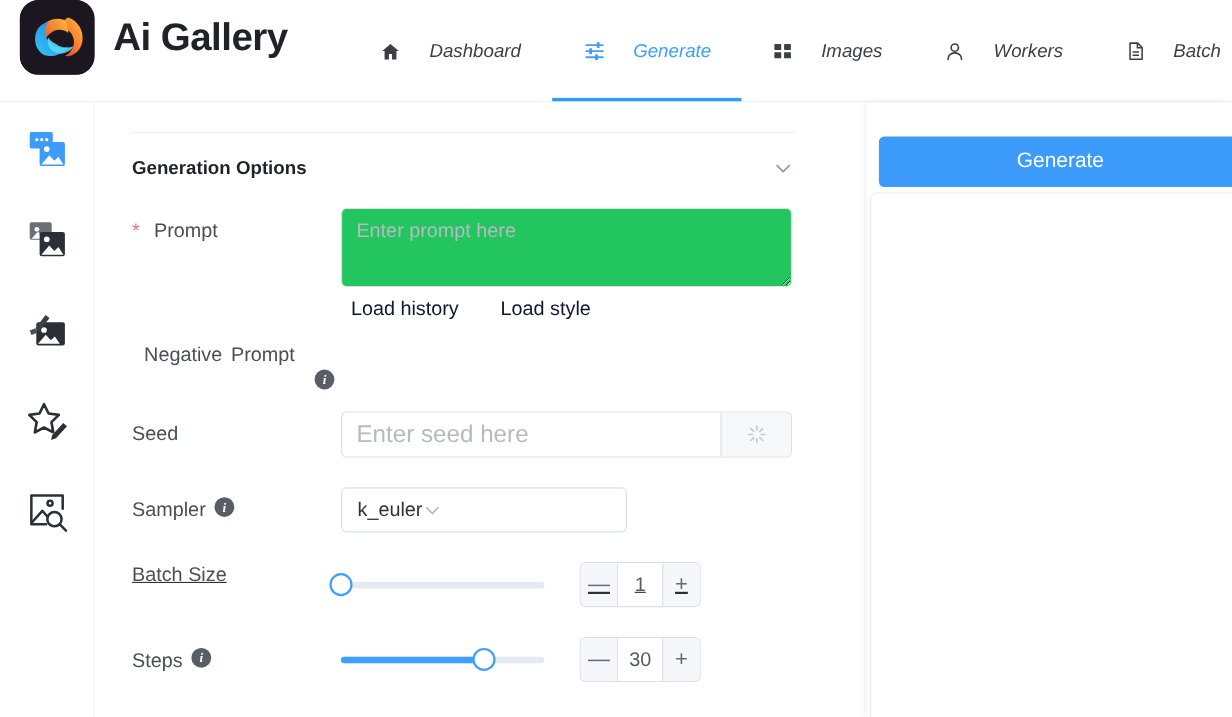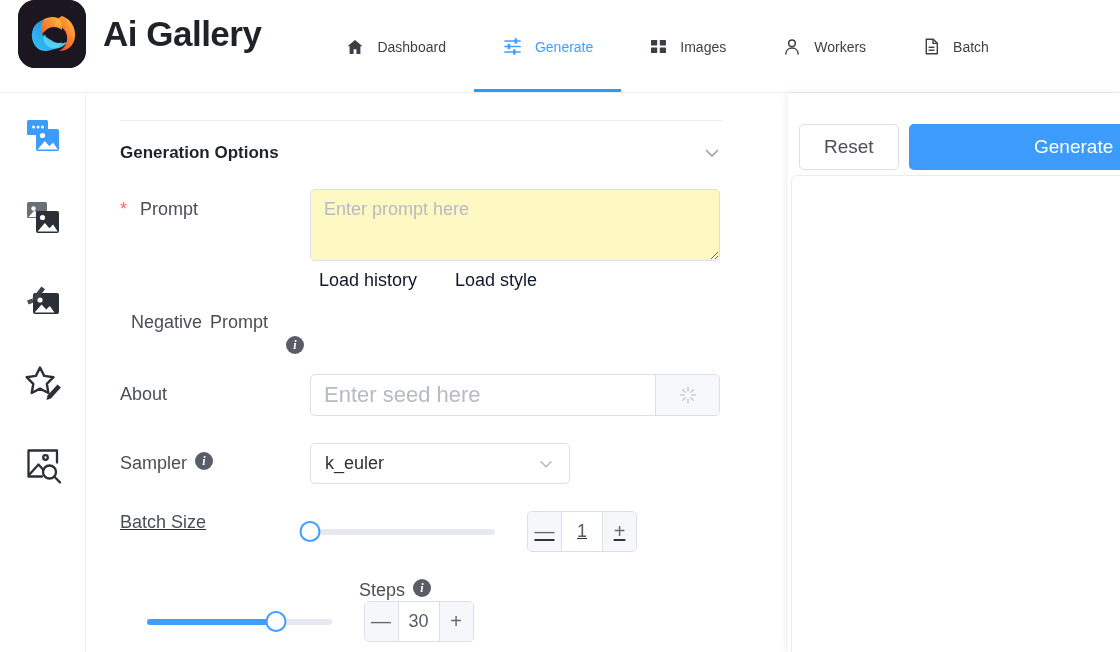--- a/index.html
+++ b/index.html
@@ -55,28 +55,29 @@
   .nav {
     display: flex;
     align-items: stretch;
     height: 93px;
     margin-left: 56px;
   }
 
   .nav-item {
     display: flex;
     align-items: center;
-    gap: 12px;
+    gap: 25px;
     padding: 0 28px;
     height: 93px;
-    font-size: 14px;
+    font-size: 17px;
     color: #3c3f46;
     white-space: nowrap;
     position: relative;
     cursor: pointer;
+    font-style: italic;
   }
   .nav-item .ico { display: flex; align-items: center; }
   .nav-item.active { color: #409eff; }
   .nav-item.active::after {
     content: "";
     position: absolute;
     left: 0; right: 0; bottom: 0;
     height: 4px;
     background: #2a9bff;
   }
@@ -192,21 +193,21 @@
     display: block;
     width: 410px;
     border: 1px solid #dcdfe6;
     border-radius: 5px;
     padding: 9px 13px;
     font-family: "Liberation Sans", sans-serif;
     font-size: 18px;
     color: #303133;
     resize: vertical;
     outline: none;
-    background: #fef9c3;
+    background: #22c55e;
   }
   textarea.ta::placeholder { color: #b6bac2; }
   textarea.ta-prompt { height: 72px; }
   textarea.ta-neg { height: 38px; }
 
   .linkrow {
     display: flex;
     gap: 38px;
     margin-top: 9px;
     padding-left: 9px;
@@ -251,21 +252,21 @@
     color: #c6cad1;
   }
 
   .select {
     width: 260px;
     height: 41px;
     border: 1px solid #dcdfe6;
     border-radius: 5px;
     display: flex;
     align-items: center;
-    justify-content: space-between;
+    justify-content: flex-start;
     padding: 0 14px;
     font-size: 18px;
     color: #303133;
     background: #fff;
     cursor: pointer;
   }
   .select .chev { color: #b6bac2; }
 
   
   .slide-wrap {
@@ -582,21 +583,21 @@
     <div class="row" style="margin-bottom:22px;">
       <div class="lbl" style="padding-top:2px; flex-direction:row; align-items:flex-start; position:relative;margin-left:11px;">
         <span class="lbl-text" style="margin-bottom:19px;">Negative</span>
         <span class="lbl-text">Prompt</span>
         <span class="info-dot" style="position:absolute; left:155px; top:27px;">i</span>
       </div>
     </div>
 
     <div class="row" style="margin-bottom:27px;">
       <div class="lbl">
-        <span class="lbl-text">About</span>
+        <span class="lbl-text">Seed</span>
       </div>
       <div class="field">
         <div class="seed-group">
           <input type="text" placeholder="Enter seed here" style="">
           <div class="seed-btn">
             <svg width="22" height="22" viewBox="0 0 22 22" stroke="#c6cad1" stroke-width="1.5" stroke-linecap="round">
               <line x1="11" y1="3.5" x2="11" y2="7"></line>
               <line x1="11" y1="15" x2="11" y2="18.5"></line>
               <line x1="3.5" y1="11" x2="7" y2="11"></line>
               <line x1="15" y1="11" x2="18.5" y2="11"></line>
@@ -640,21 +641,21 @@
           </div>
           <div class="stepper">
             <div class="sbtn minus">—</div>
             <div class="sval">1</div>
             <div class="sbtn plus">+</div>
           </div>
         </div>
       </div>
     </div>
 
-    <div class="row" style="align-items:center;flex-direction:column;">
+    <div class="row" style="align-items:center;">
       <div class="lbl" style="padding-top:0;">
         <span class="lbl-text">Steps</span>
         <span class="info-dot">i</span>
       </div>
       <div class="field">
         <div class="slide-wrap">
           <div class="slider">
             <div class="track"></div>
             <div class="fill" style="width:70%;"></div>
             <div class="knob" style="left:70%;"></div>
@@ -666,17 +667,16 @@
           </div>
         </div>
       </div>
     </div>
 
   </div>
 </div>
 
 <div class="rightpanel">
   <div class="rp-actions">
-    <button class="btn-reset">Reset</button>
     <button class="btn-generate">Generate</button>
   </div>
   <div class="rp-card"></div>
 </div>
 
 </body></html>

